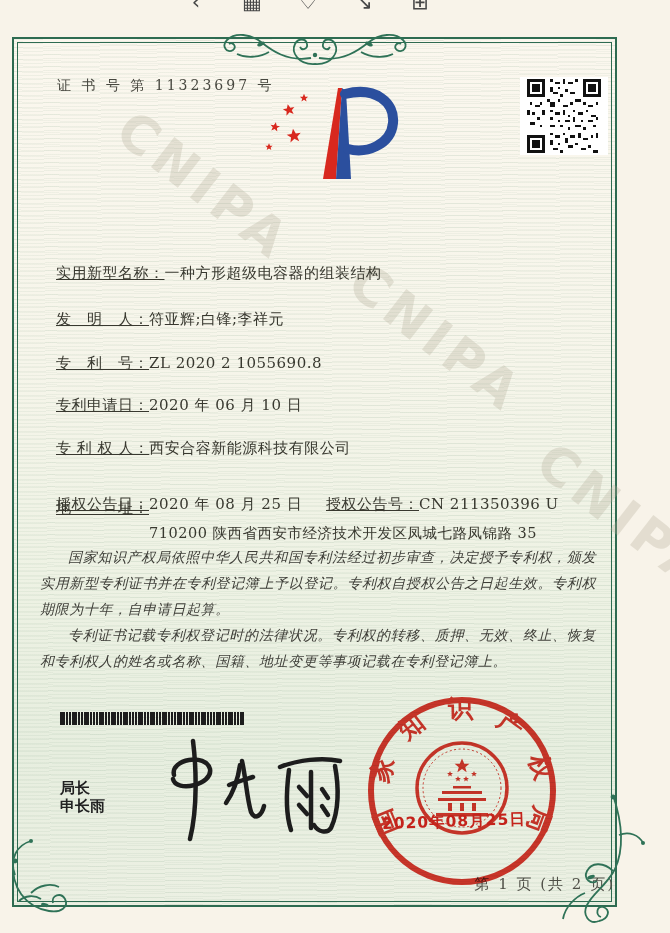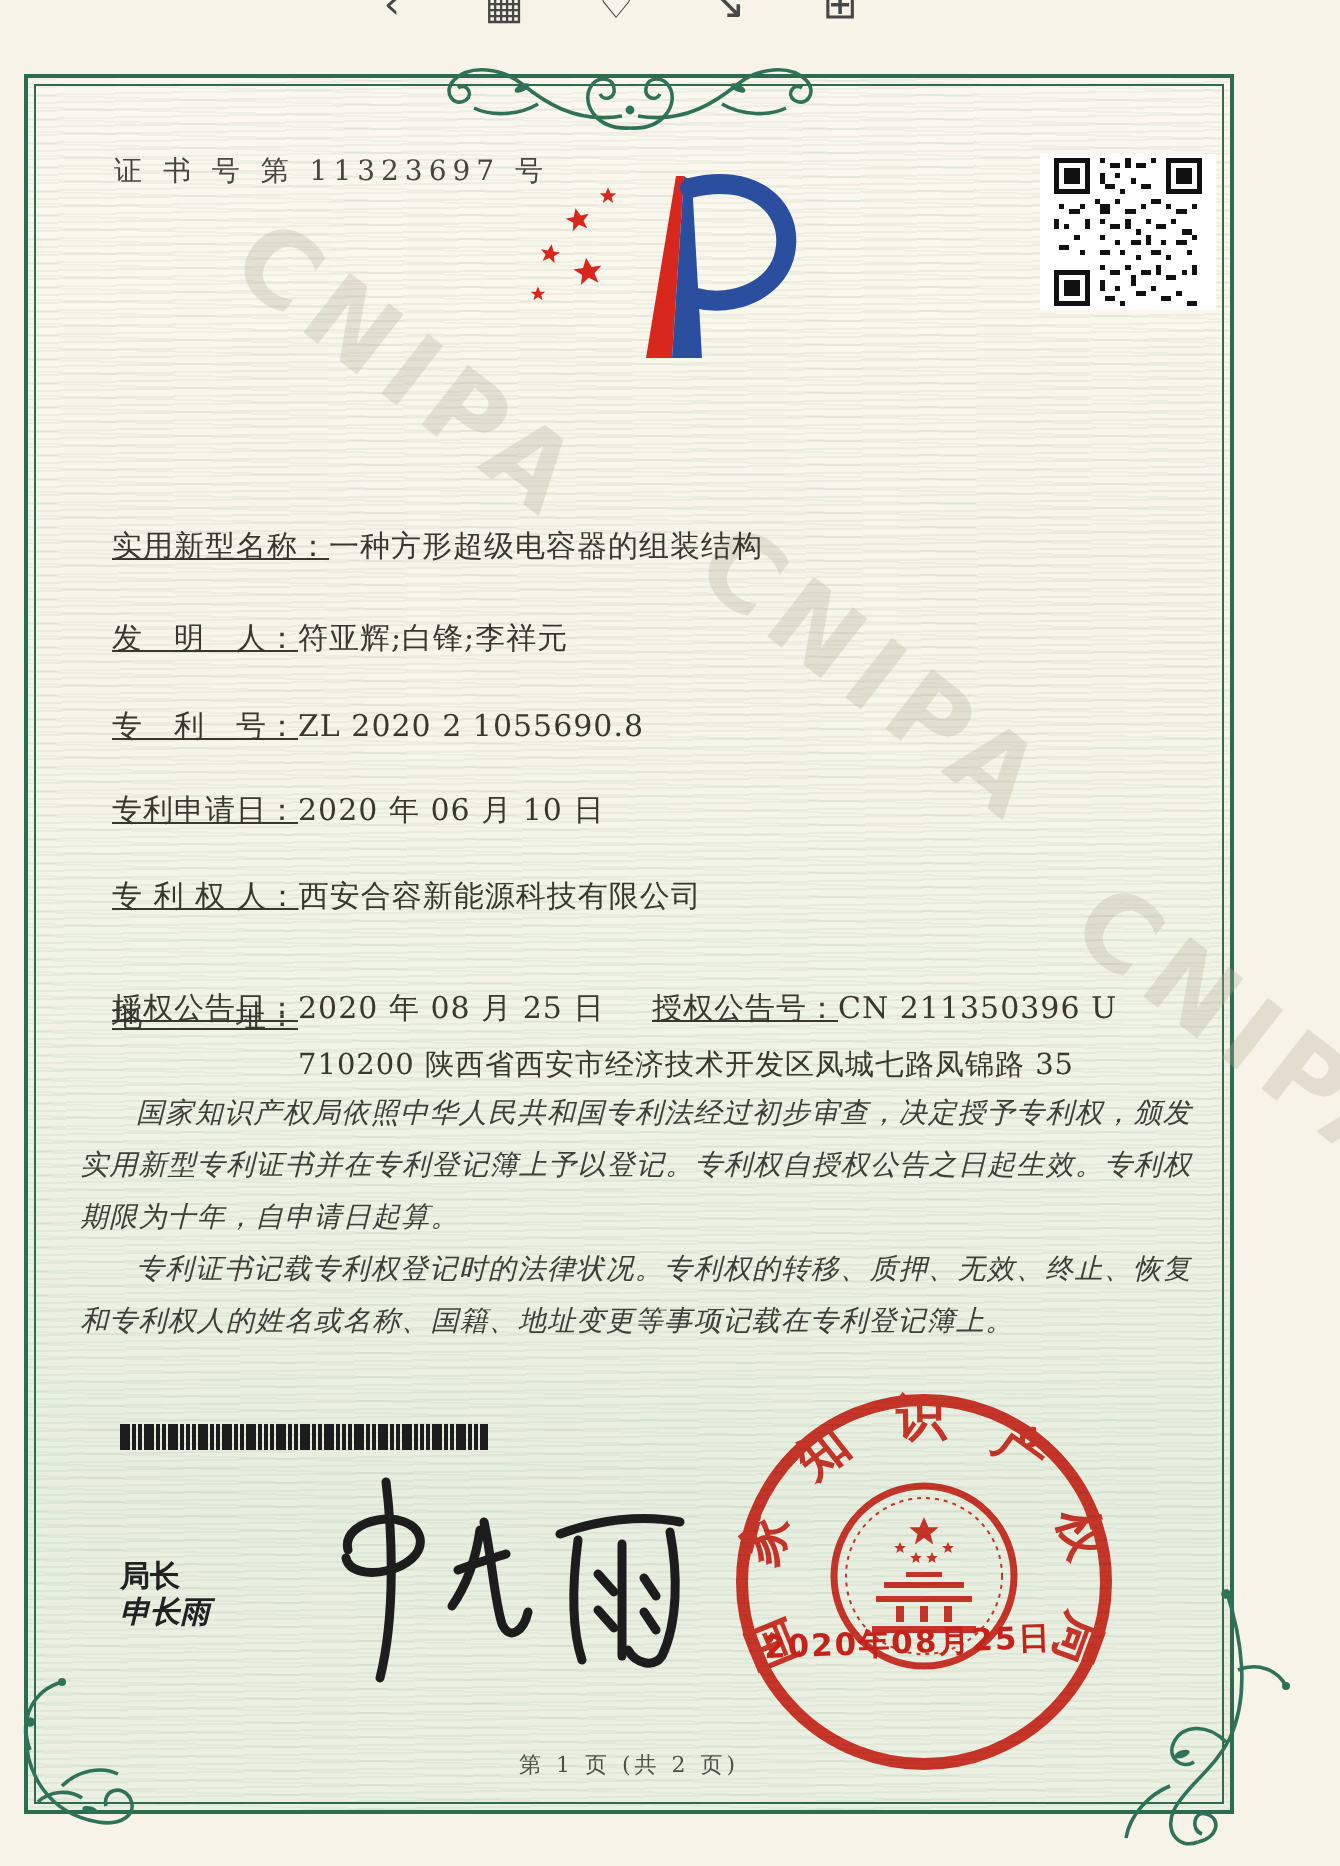--- a/index.html
+++ b/index.html
@@ -39,28 +39,28 @@
   .paras p{margin:0;font-size:14px;line-height:1.86;letter-spacing:.6px;text-indent:2em;
       font-style:italic;color:#3e3e38;text-align:justify;}
   .barcode{position:absolute;left:46px;top:673px;width:184px;height:13px;z-index:2;
       background:
        repeating-linear-gradient(90deg,#1d1d1d 0 2px,transparent 2px 3px),
        repeating-linear-gradient(90deg,#1d1d1d 0 1px,transparent 1px 6px),
        repeating-linear-gradient(90deg,#1d1d1d 0 3px,transparent 3px 13px);}
   .signer{position:absolute;left:46px;z-index:3;font-family:"DejaVu Sans","Liberation Sans",sans-serif;
       font-weight:bold;font-size:15px;color:#222;}
   .signer-title{top:728px;margin-top:12px;}
-  .signer-name{top:758px;font-style:italic;}
+  .signer-name{top:758px;}
   .sig{position:absolute;left:138px;top:696px;width:218px;height:112px;z-index:3;}
   .seal{position:absolute;left:348px;top:652px;width:200px;height:200px;z-index:4;
       mix-blend-mode:multiply;opacity:.93;}
   .seal-date{position:absolute;left:368px;top:772px;width:170px;z-index:5;color:#c4231b;
       font-weight:bold;font-size:15.5px;letter-spacing:1px;transform:rotate(-2deg);
       font-family:"DejaVu Sans","Liberation Sans",sans-serif;white-space:nowrap;}
-  .page-note{position:absolute;left:0;top:836px;width:100%;text-align:center;font-size:11px;
+  .page-note{position:absolute;left:0;top:836px;width:100%;text-align:right;font-size:15px;
       letter-spacing:2px;color:#4f4f47;z-index:2;}
   .footer-note{position:absolute;left:0;top:906px;width:628px;text-align:center;font-size:13.5px;
       font-style:italic;letter-spacing:3px;color:#63635b;}
   .orn{position:absolute;z-index:6;pointer-events:none;}
   .orn-top{left:50%;top:-15px;transform:translateX(-50%);width:232px;height:48px;}
   .orn-bl{left:-9px;bottom:-24px;width:72px;height:98px;}
   .orn-br{right:-42px;bottom:-26px;width:102px;height:142px;}
 </style>
 </head>
 <body>

